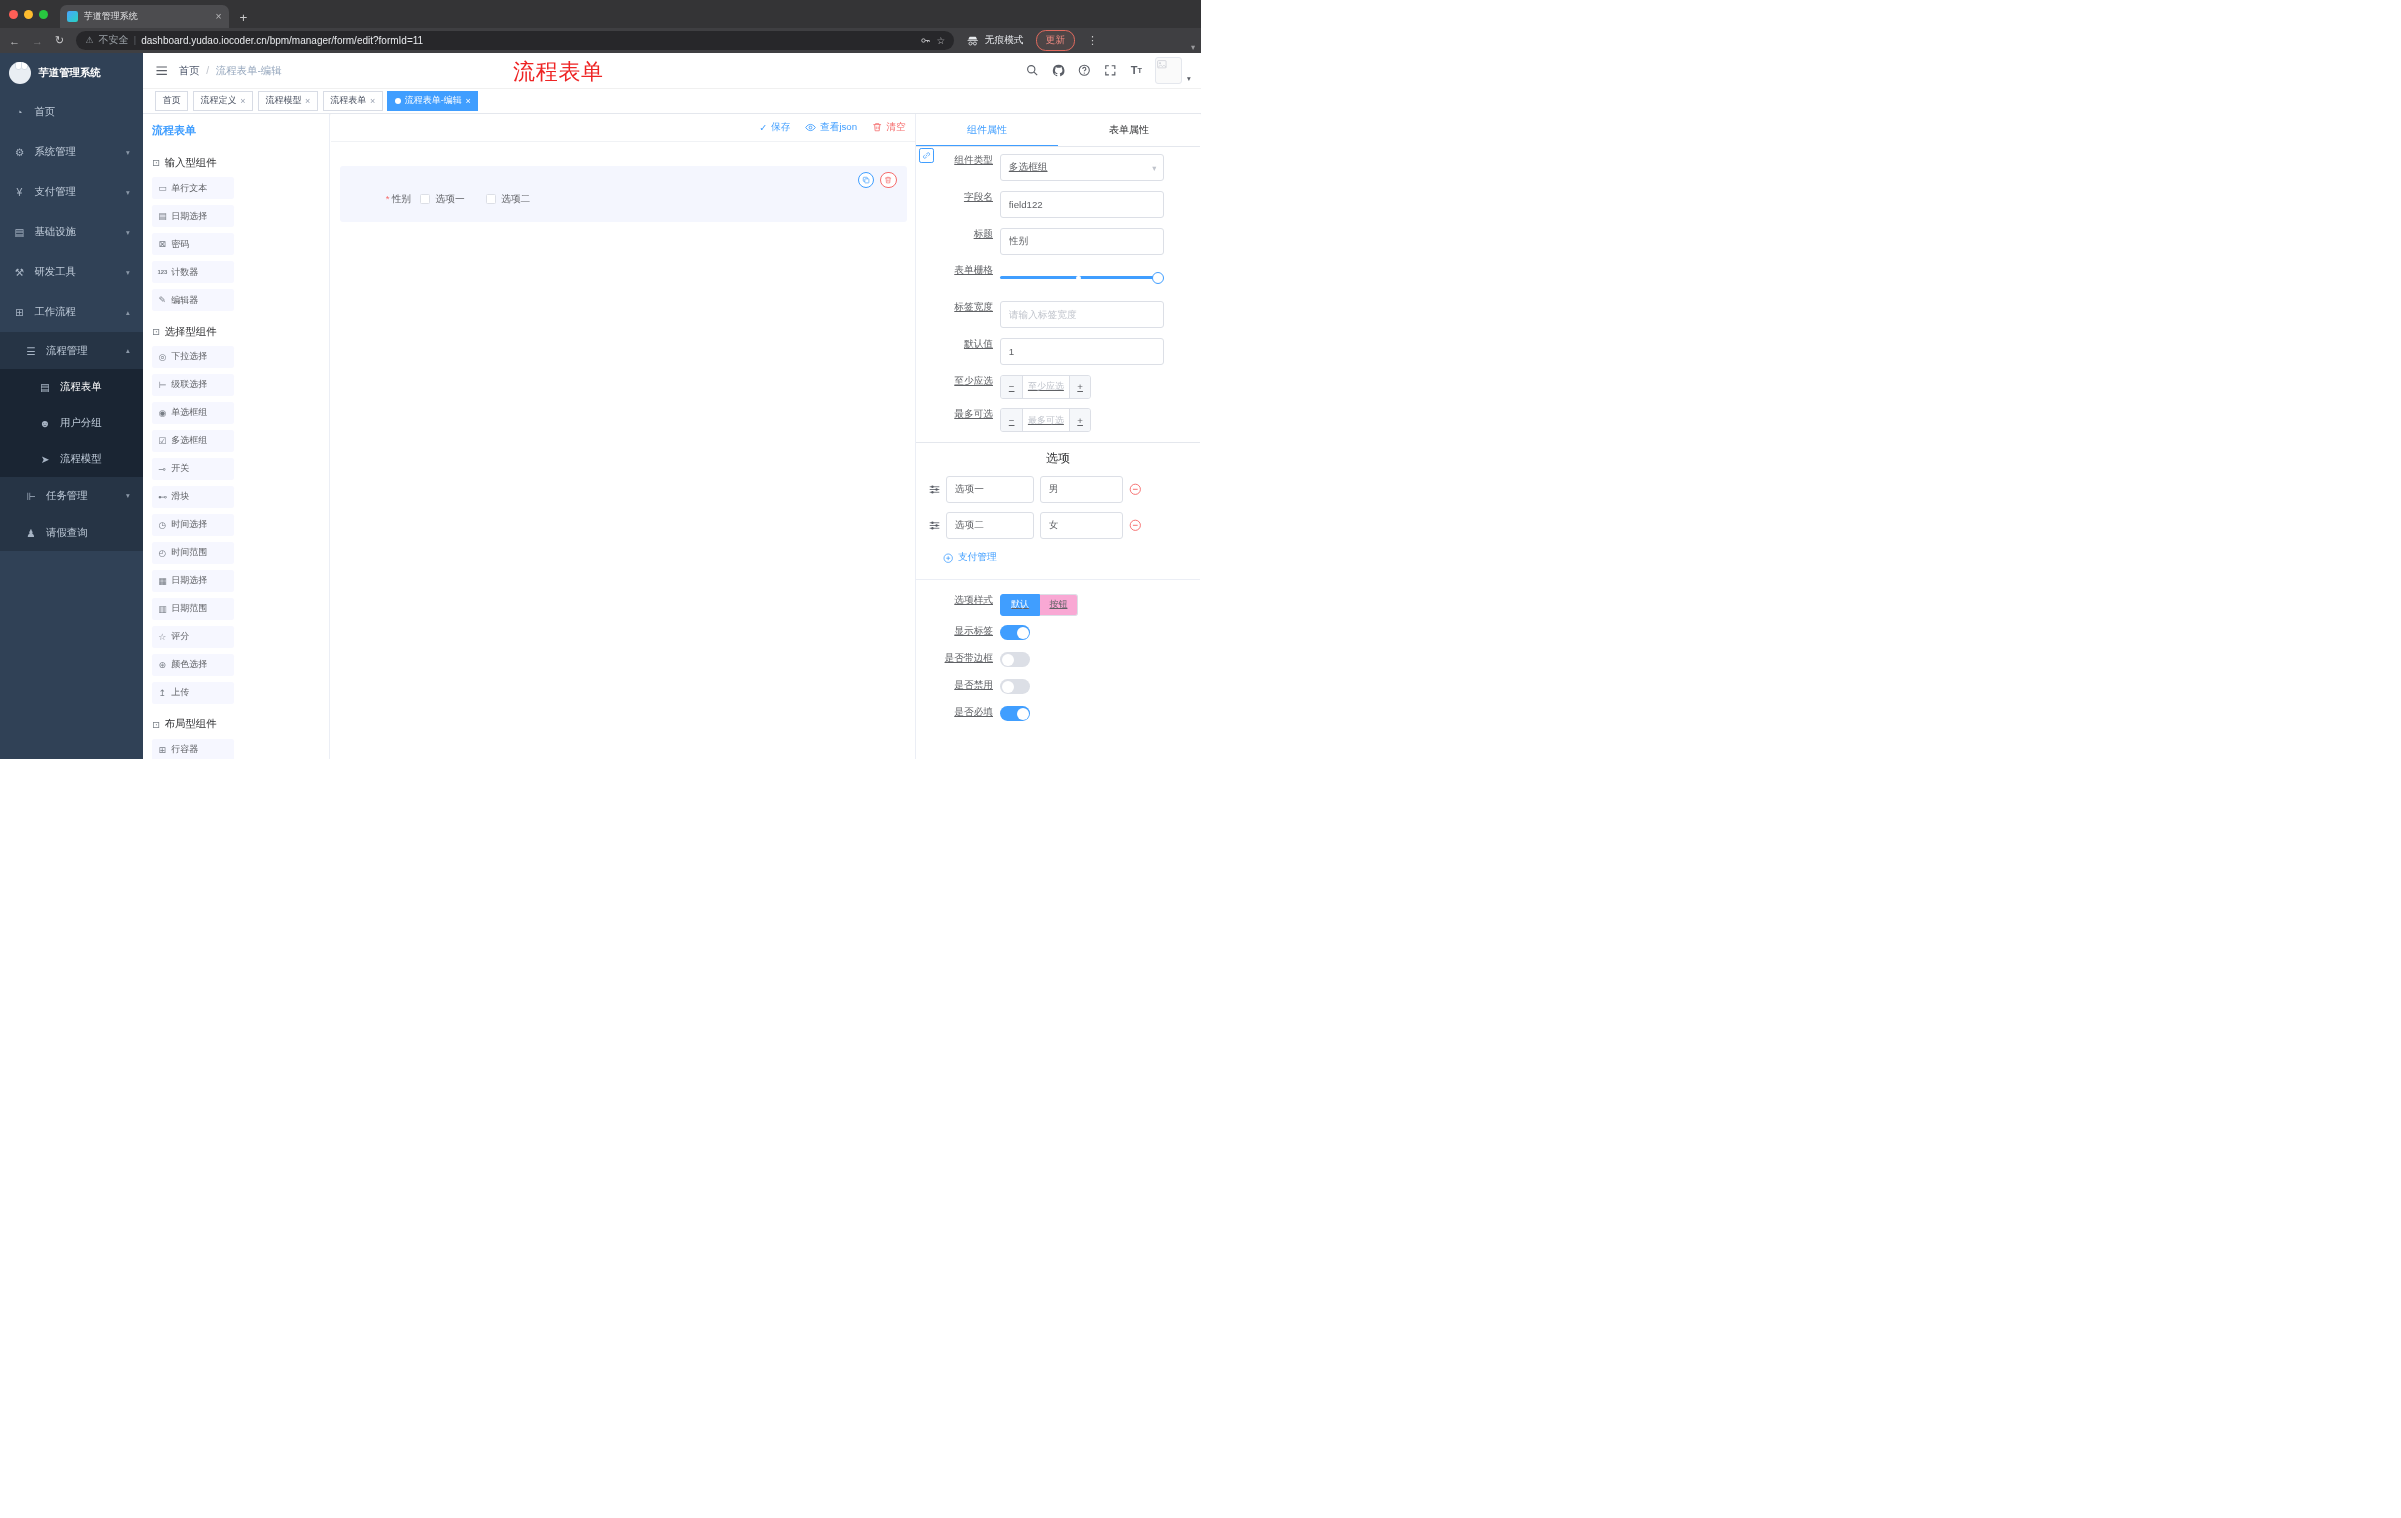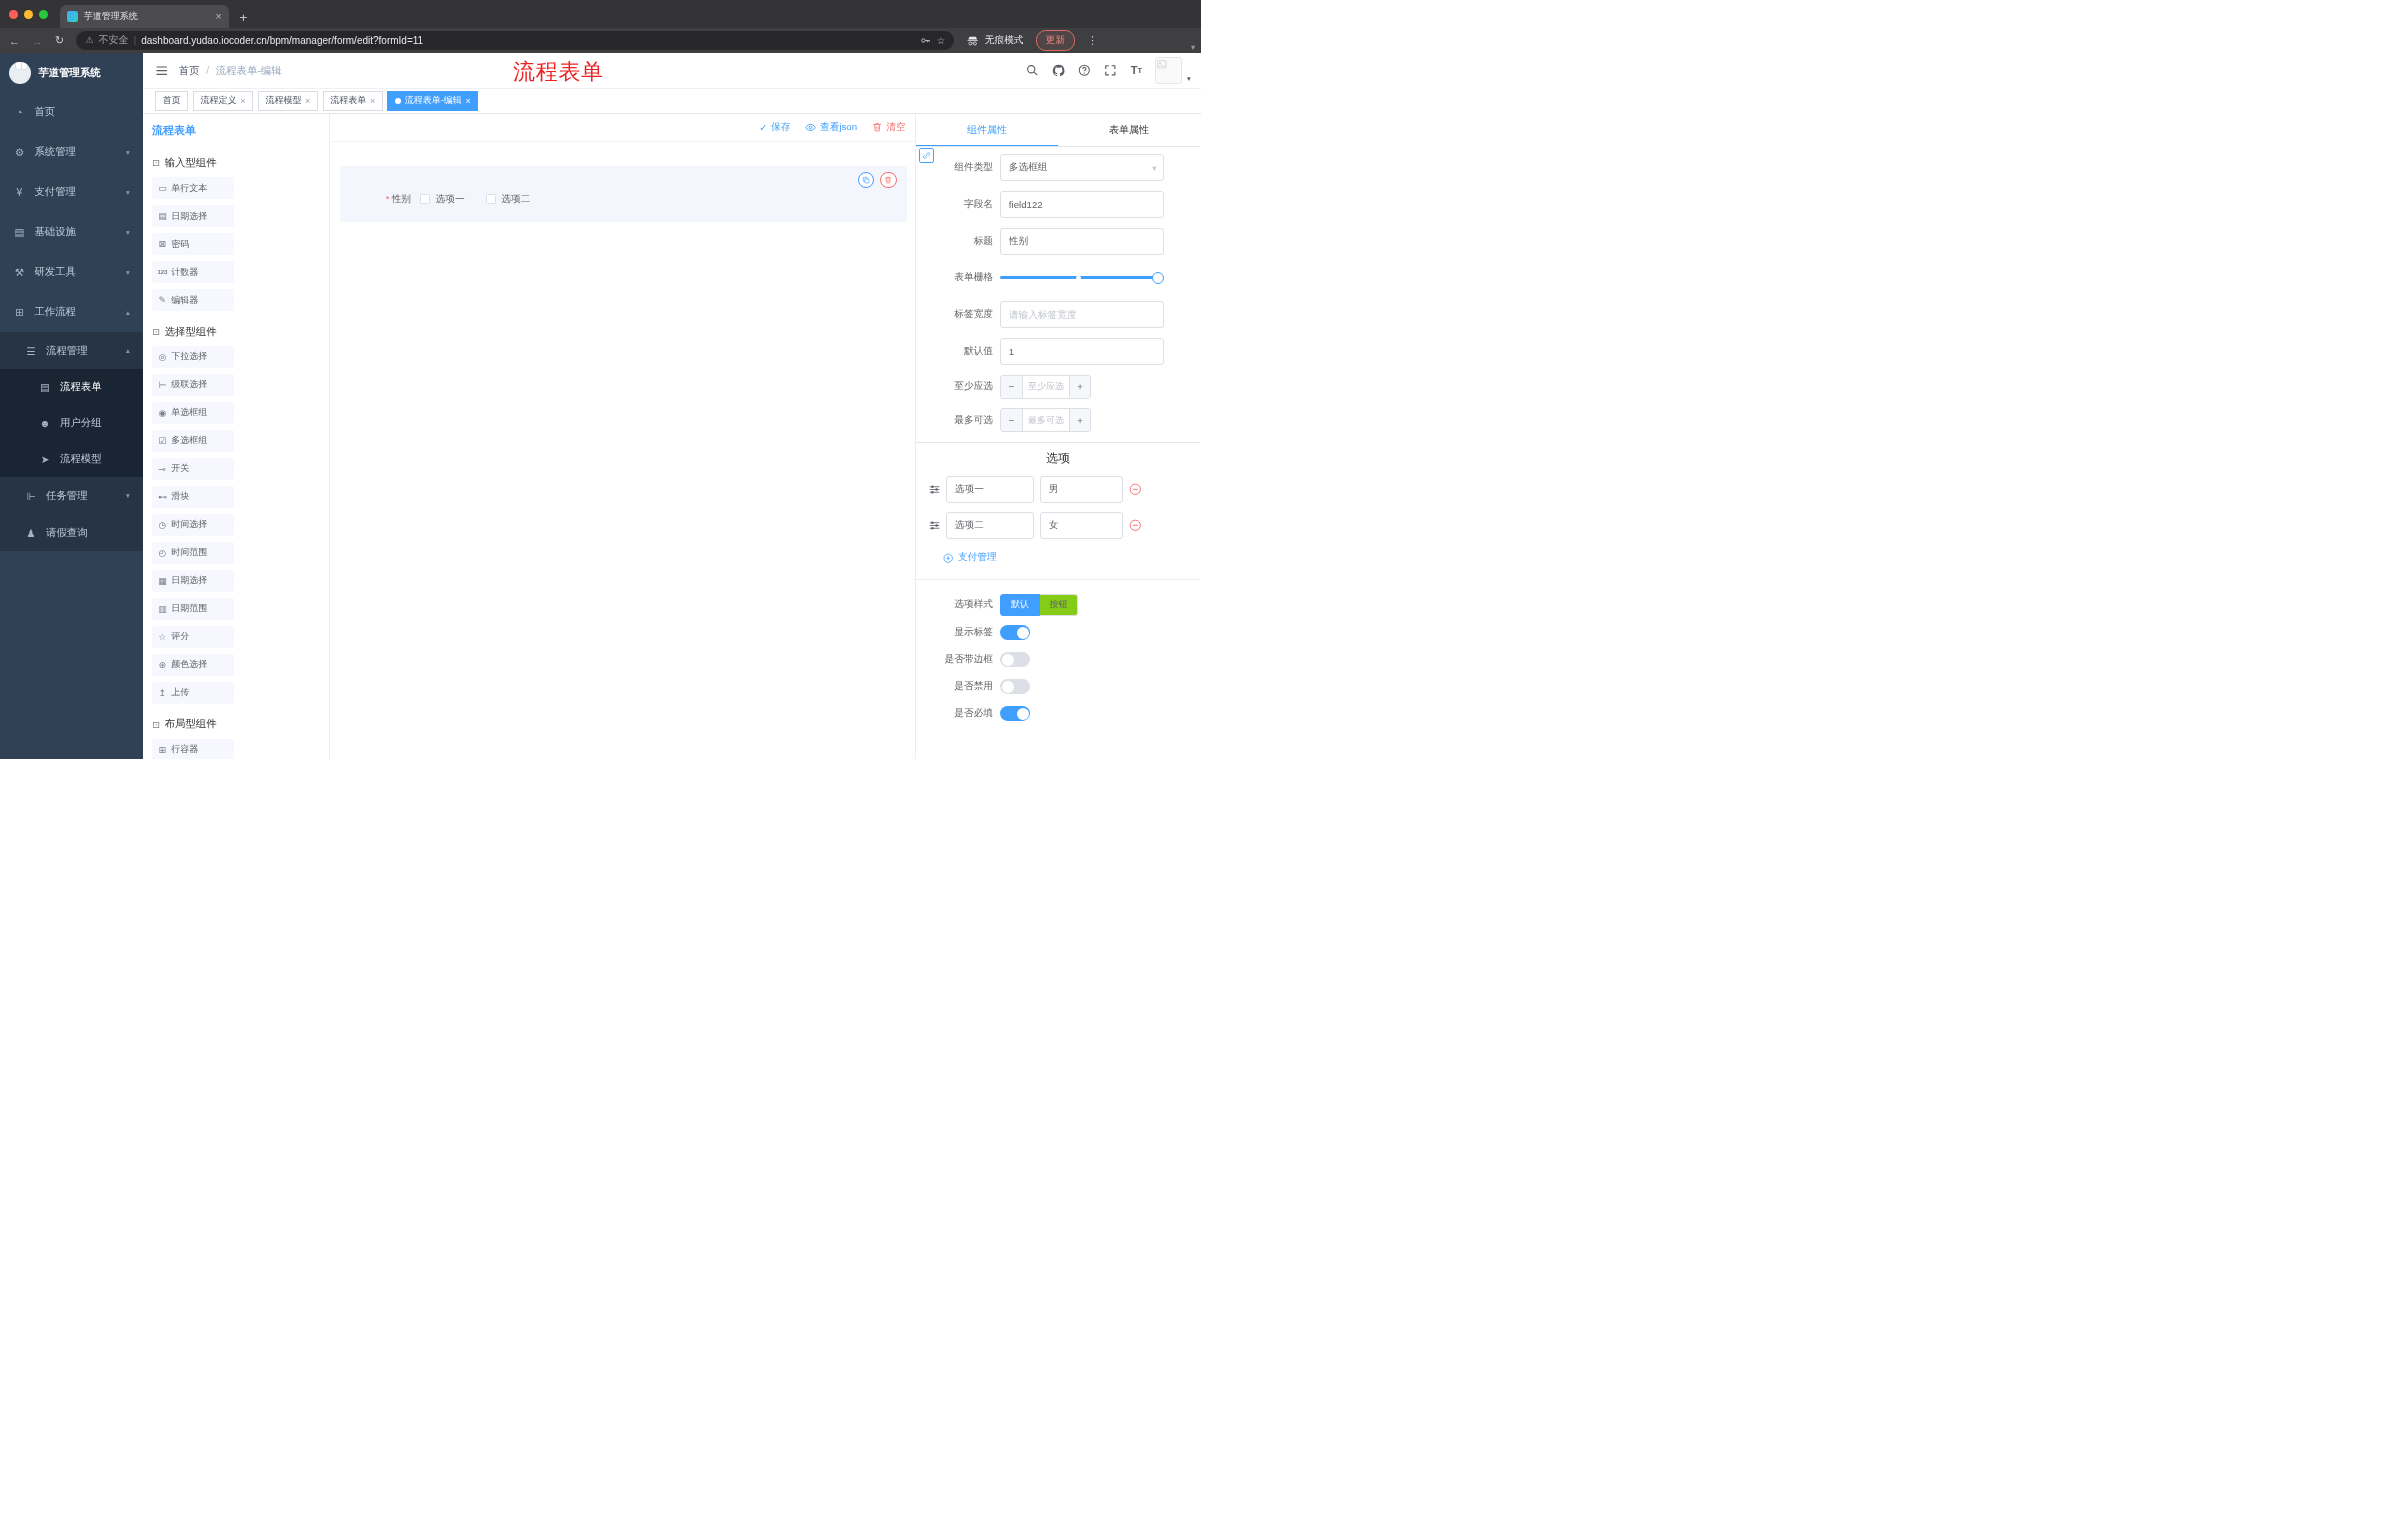--- a/index.html
+++ b/index.html
@@ -106,21 +106,21 @@
   .check-item { display:inline-flex; align-items:center; gap:5.2px; cursor:pointer; color:#606266; font-size:9.7px; }
   .cbox { width:10.4px; height:10.4px; border:0.7px solid #dcdfe6; border-radius:1.5px; background:#fff; flex:none; }
 
   
   .props { position:absolute; top:114px; left:915px; width:285px; height:645px; background:#fff; border-left:0.7px solid #ebeef5; overflow:hidden; }
   .link-chip { position:absolute; left:3px; top:34px; width:15px; height:15px; border:0.7px solid #409eff; border-radius:2.2px; color:#409eff; background:#fff; display:flex; align-items:center; justify-content:center; cursor:pointer; z-index:2; }
   .ptabs { height:33px; display:flex; border-bottom:0.7px solid #e4e7ed; }
   .ptab { flex:1; display:flex; align-items:center; justify-content:center; font-size:10px; color:#303133; cursor:pointer; }
   .ptab.active { color:#409eff; border-bottom:1.5px solid #409eff; }
   .pbody { padding:7.4px 0 0; }
-  .prow { display:flex; align-items:center; padding:0 36px 0 10.4px; margin-bottom:9.7px; }
+  .prow { display:flex; align-items:flex-start; padding:0 36px 0 10.4px; margin-bottom:9.7px;text-decoration:underline; }
   .prow > label { width:74px; text-align:right; padding-right:7.4px; color:#606266; font-size:9.7px; flex:none; }
   .pctl { flex:1; position:relative; }
   .pinput { width:100%; height:27px; border:0.7px solid #dcdfe6; border-radius:3px; padding:0 7.4px; font-size:9.7px; color:#606266; outline:none; font-family:inherit; }
   .pinput::placeholder { color:#c0c4cc; }
   .pselect { width:100%; height:27px; border:0.7px solid #dcdfe6; border-radius:3px; padding:0 19.3px 0 7.4px; display:flex; align-items:center; color:#606266; cursor:pointer; position:relative; }
   .pselect .chev { position:absolute; right:6.7px; color:#c0c4cc; font-size:8.2px; }
   .slider { position:relative; height:3px; border-radius:1.5px; background:#409eff; margin:12px 6px 12px 0; }
   .slider-stop { position:absolute; left:48%; top:-0.7px; width:4.5px; height:4.5px; border-radius:50%; background:#fff; }
   .slider-handle { position:absolute; right:-6px; top:-4.5px; width:12px; height:12px; border-radius:50%; background:#fff; border:1.5px solid #409eff; cursor:grab; }
   .stepper { display:flex; width:91px; height:24px; border:0.7px solid #dcdfe6; border-radius:3px; overflow:hidden; }
@@ -130,21 +130,21 @@
   .sec-div { border:none; border-top:0.7px solid #e4e7ed; margin:4.5px 0 0; }
   .opt-title { text-align:center; font-size:12px; color:#303133; margin:7.4px 0 9px; }
   .opt-row { display:flex; align-items:center; gap:6px; padding:0 15px 0 13.4px; margin-bottom:9px; }
   .opt-row .drag { color:#5a5e66; cursor:grab; flex:none; }
   .opt-name { width:88px; flex:none; }
   .opt-val { width:83px; flex:none; }
   .remove-ic { color:#f56c6c; cursor:pointer; flex:none; }
   .add-opt { display:inline-flex; align-items:center; gap:4.5px; color:#409eff; font-size:9.7px; margin:3px 0 10.4px 27px; cursor:pointer; }
   .hdiv { border:none; border-top:0.7px solid #ebeef5; margin:4.5px 0 13.4px; }
   .seg { display:flex; }
-  .seg-btn { height:22px; padding:0 9.7px; font-size:9px; display:flex; align-items:center; cursor:pointer; border:0.7px solid #dcdfe6; background:#84cc16; color:#606266; }
+  .seg-btn { height:22px; padding:0 9.7px; font-size:9px; display:flex; align-items:center; cursor:pointer; border:0.7px solid #dcdfe6; background:#f9a8d4; color:#606266; }
   .seg-btn.first { border-radius:3px 0 0 3px; }
   .seg-btn.last { border-radius:0 3px 3px 0; border-left:none; }
   .seg-btn.on { background:#409eff; border-color:#409eff; color:#fff; }
   .sw-row { margin-bottom:12px; }
   .switch { width:30px; height:15px; border-radius:7.4px; background:#dcdfe6; position:relative; cursor:pointer; flex:none; }
   .switch.on { background:#409eff; }
   .knob { position:absolute; top:1.5px; left:1.5px; width:12px; height:12px; border-radius:50%; background:#fff; }
   .switch.on .knob { left:16.3px; }
 </style>
 </head>

